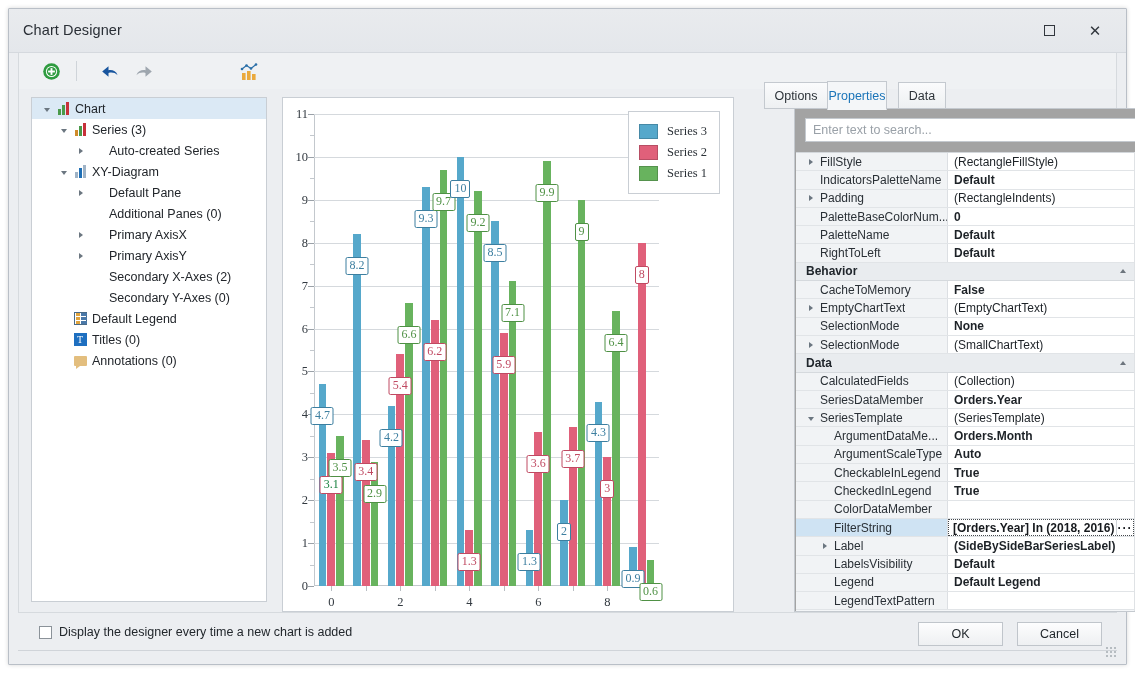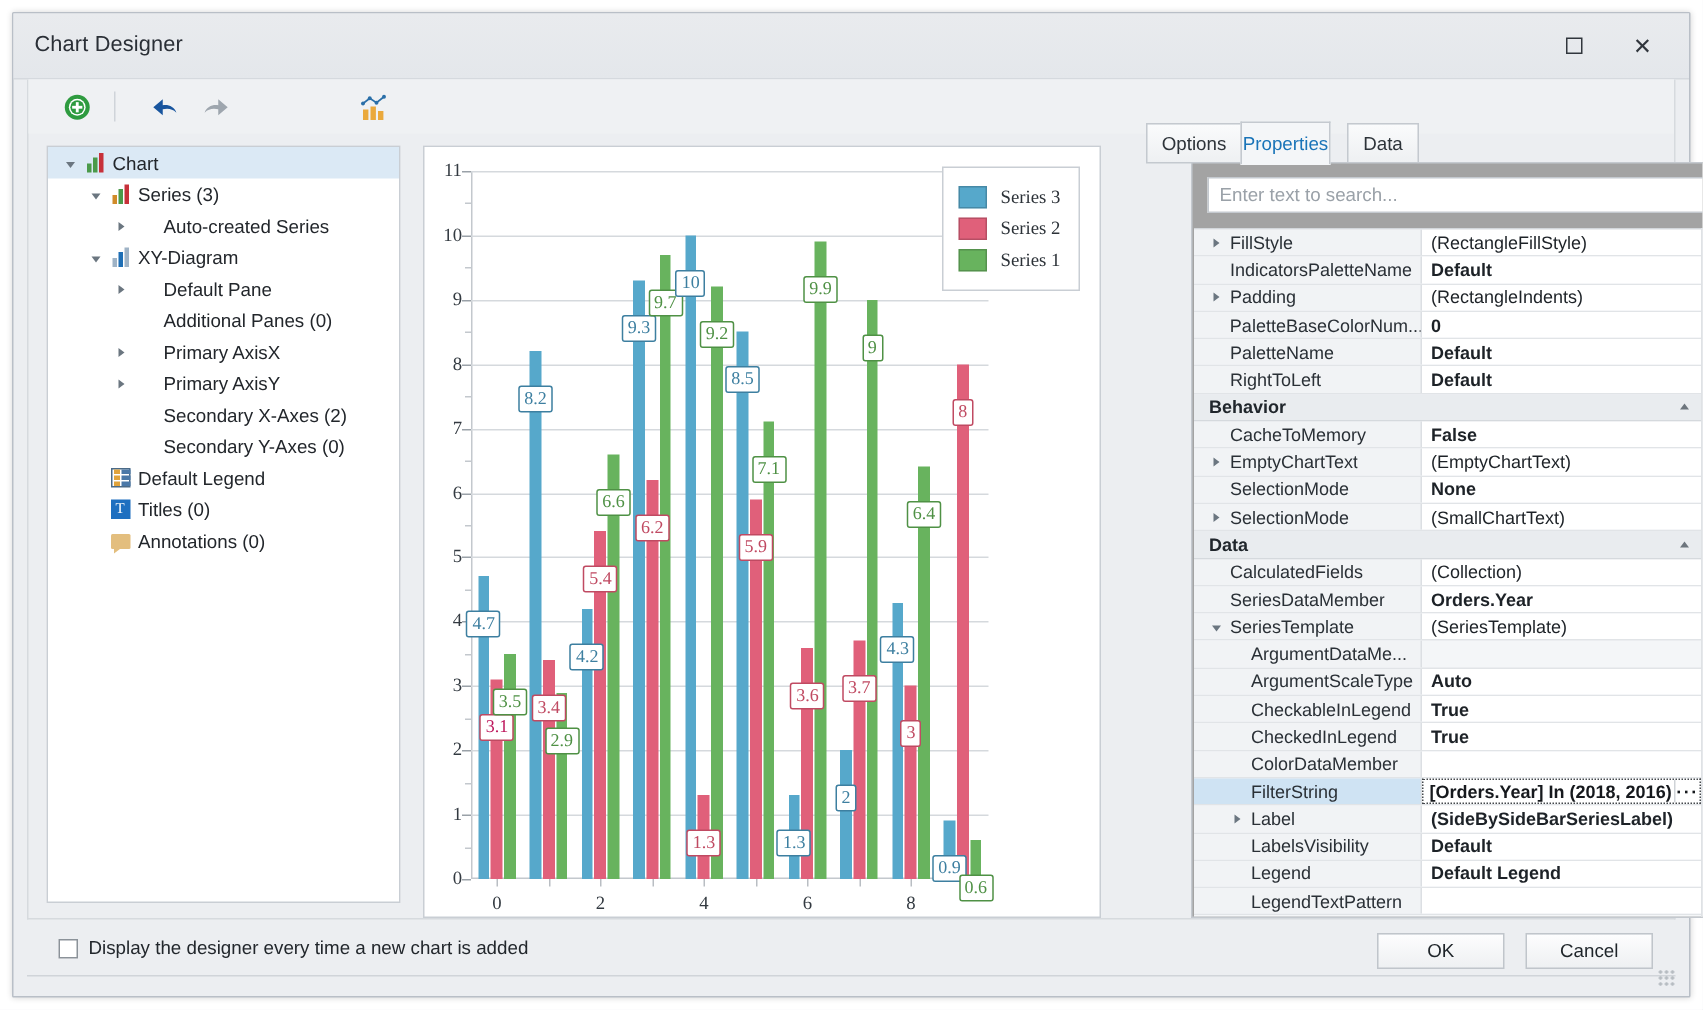--- a/index.html
+++ b/index.html
@@ -606,21 +606,21 @@
           <div class="xtick" style="left: 258.75px;"></div>
           <div class="bar" style="left: 280.65px; width: 7.6px; height: 184.509px; background: rgb(86, 168, 203);"></div>
           <div class="bar" style="left: 289.45px; width: 7.6px; height: 128.727px; background: rgb(224, 96, 122);"></div>
           <div class="bar" style="left: 298.25px; width: 7.6px; height: 274.618px; background: rgb(104, 179, 94);"></div>
           <div class="xtick" style="left: 293.25px;"></div>
           <div class="bar" style="left: 315.15px; width: 7.6px; height: 38.6182px; background: rgb(86, 168, 203);"></div>
           <div class="bar" style="left: 323.95px; width: 7.6px; height: 343.273px; background: rgb(224, 96, 122);"></div>
           <div class="bar" style="left: 332.75px; width: 7.6px; height: 25.7455px; background: rgb(104, 179, 94);"></div>
           <div class="xtick" style="left: 327.75px;"></div>
           <div class="blabel" style="left: 8.45px; top: 284.327px; color: rgb(61, 127, 160); border-color: rgb(61, 127, 160);">4.7</div>
-          <div class="blabel" style="left: 17.25px; top: 352.982px; color: #be185d; border-color: rgb(192, 74, 98);">3.1</div>
+          <div class="blabel" style="left: 17.25px; top: 352.982px; color: #15803d; border-color: rgb(192, 74, 98);">3.1</div>
           <div class="blabel" style="left: 26.05px; top: 335.818px; color: rgb(79, 145, 69); border-color: rgb(79, 145, 69);">3.5</div>
           <div class="blabel" style="left: 42.95px; top: 134.145px; color: rgb(61, 127, 160); border-color: rgb(61, 127, 160);">8.2</div>
           <div class="blabel" style="left: 51.75px; top: 340.109px; color: rgb(192, 74, 98); border-color: rgb(192, 74, 98);">3.4</div>
           <div class="blabel" style="left: 60.55px; top: 361.564px; color: rgb(79, 145, 69); border-color: rgb(79, 145, 69);">2.9</div>
           <div class="blabel" style="left: 77.45px; top: 305.782px; color: rgb(61, 127, 160); border-color: rgb(61, 127, 160);">4.2</div>
           <div class="blabel" style="left: 86.25px; top: 254.291px; color: rgb(192, 74, 98); border-color: rgb(192, 74, 98);">5.4</div>
           <div class="blabel" style="left: 95.05px; top: 202.8px; color: rgb(79, 145, 69); border-color: rgb(79, 145, 69);">6.6</div>
           <div class="blabel" style="left: 111.95px; top: 86.9455px; color: rgb(61, 127, 160); border-color: rgb(61, 127, 160);">9.3</div>
           <div class="blabel" style="left: 120.75px; top: 219.964px; color: rgb(192, 74, 98); border-color: rgb(192, 74, 98);">6.2</div>
           <div class="blabel" style="left: 129.55px; top: 69.7818px; color: rgb(79, 145, 69); border-color: rgb(79, 145, 69);">9.7</div>
@@ -799,20 +799,21 @@
                   <span class="pname-text">SeriesTemplate</span>
                 </span>
                 <span class="pval">(SeriesTemplate)</span>
               </div>
               <div class="prow">
                 <span class="pname">
                   <span style="display:inline-block;width:22px"></span>
                   <span class="expander-cell"></span>
                   <span class="pname-text">ArgumentDataMe...</span>
                 </span>
+                <span class="pval bold">Orders.Month</span>
               </div>
               <div class="prow">
                 <span class="pname">
                   <span style="display:inline-block;width:22px"></span>
                   <span class="expander-cell"></span>
                   <span class="pname-text">ArgumentScaleType</span>
                 </span>
                 <span class="pval bold">Auto</span>
               </div>
               <div class="prow">

